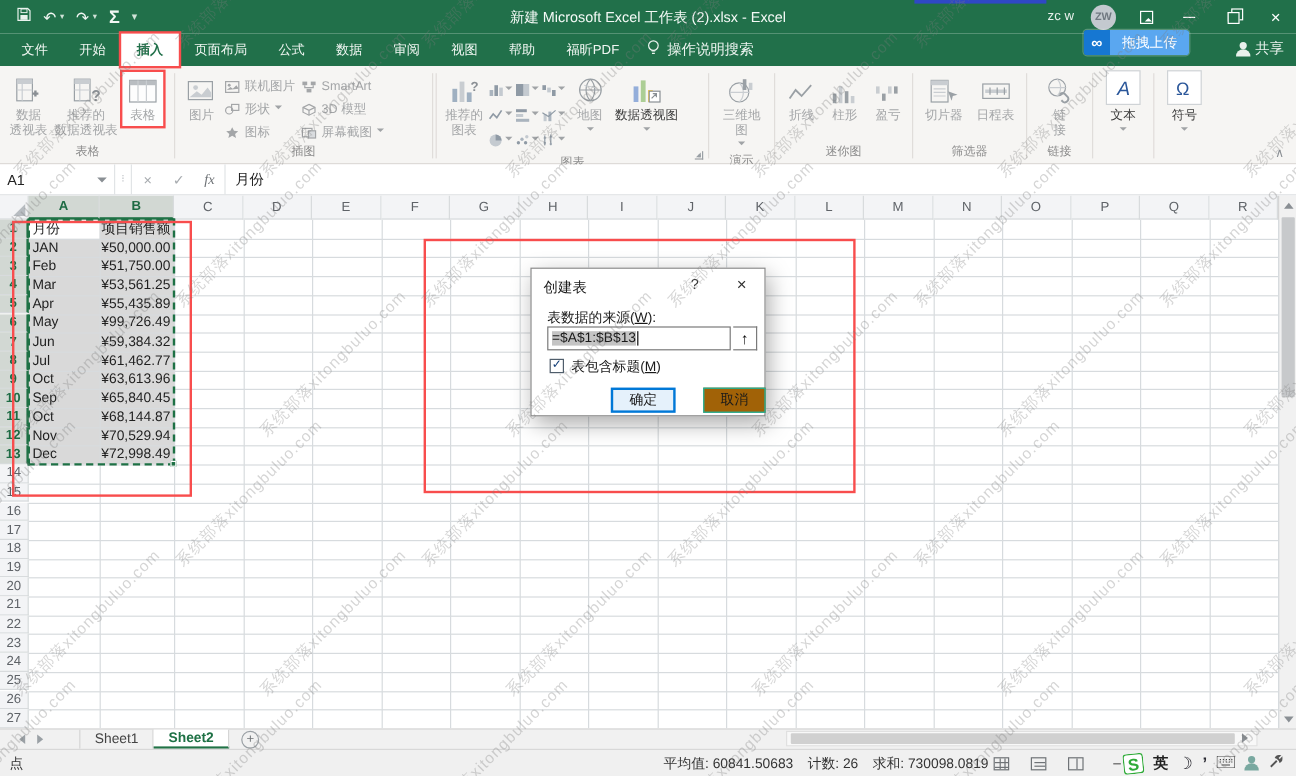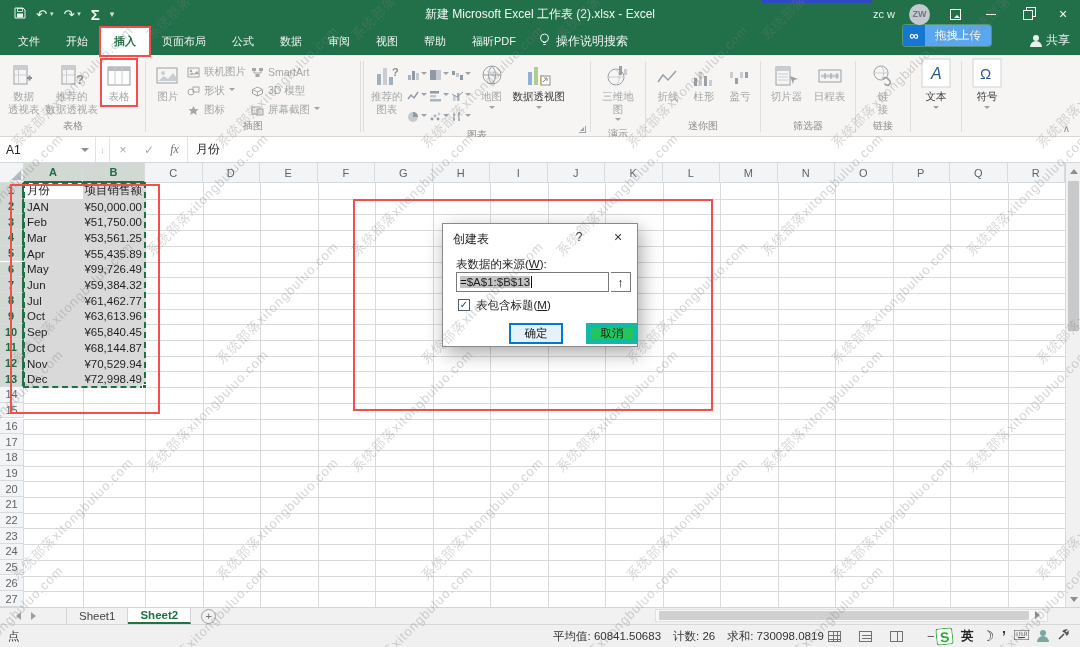--- a/index.html
+++ b/index.html
@@ -91,21 +91,21 @@
   #dlg-title{position:absolute;left:10px;top:7px;font-size:12px;}
   #dlg-help{position:absolute;left:128px;top:6px;color:#333;font-size:12px;width:16px;text-align:center;}
   #dlg-close{position:absolute;left:164px;top:4px;width:22px;height:18px;text-align:center;font-size:14px;color:#333;line-height:18px;}
   #dlg-label{position:absolute;left:13px;top:33px;font-size:11.5px;}
   #dlg-input{position:absolute;left:13px;top:48px;width:153px;height:20px;border:1px solid #7a7a7a;background:#fff;display:flex;align-items:center;padding-left:3px;font-size:11.5px;}
   #dlg-input .selt{background:#c4c4c4;}
   #dlg-input .caretline{width:1px;height:12px;background:#111;margin-left:1px;}
   #dlg-range{position:absolute;left:168px;top:48px;width:20px;height:20px;border:1px solid #7a7a7a;border-left:none;display:flex;align-items:center;justify-content:center;font-weight:bold;font-size:13px;color:#111;background:#fff;}
   #dlg-check{position:absolute;left:15px;top:75px;width:12px;height:12px;border:1px solid #4f5d6b;background:#fff;display:flex;align-items:center;justify-content:center;font-size:10px;color:#16417a;font-weight:bold;line-height:1;}
   #dlg-chklabel{position:absolute;left:33px;top:74px;font-size:11.5px;}
-  .dlg-btn{position:absolute;top:99px;height:21px;background:#22c55e;border:5px solid #14b8a6;font-size:11.5px;display:flex;align-items:center;justify-content:center;cursor:pointer;color:#1a1a1a;}
+  .dlg-btn{position:absolute;top:99px;height:21px;background:#a16207;border:1px solid #14b8a6;font-size:11.5px;display:flex;align-items:center;justify-content:center;cursor:pointer;color:#1a1a1a;}
   #dlg-ok{left:66px;width:54px;border:2px solid #0078d7;background:#e5f1fb;}
   #dlg-cancel{left:143px;width:52px;}
   .ulkey{text-decoration:underline;}
 
   
   #tabstrip{position:absolute;left:0;top:607px;width:1080px;height:17px;background:#f1f1f1;border-top:1px solid #d5d5d5;display:flex;align-items:stretch;font-size:11.5px;color:#444;}
   .nav-tri{width:0;height:0;border:4px solid transparent;align-self:center;}
   .nav-left{border-right:5px solid #9aa0a5;margin-left:12px;}
   .nav-right{border-left:5px solid #9aa0a5;margin-left:10px;}
   .sheettab{display:flex;align-items:center;padding:0 12px;border-right:1px solid #d5d5d5;cursor:pointer;}

